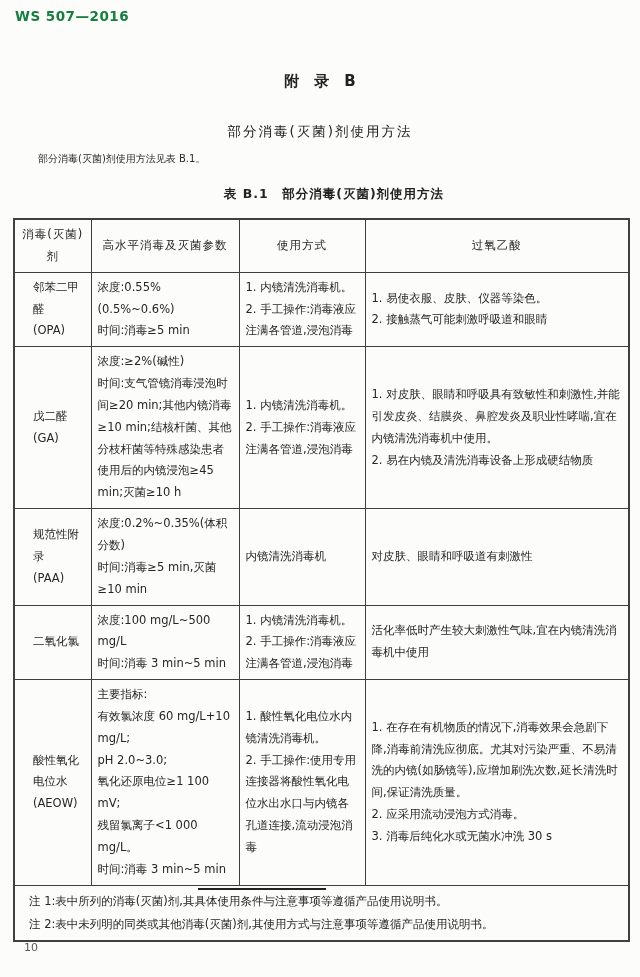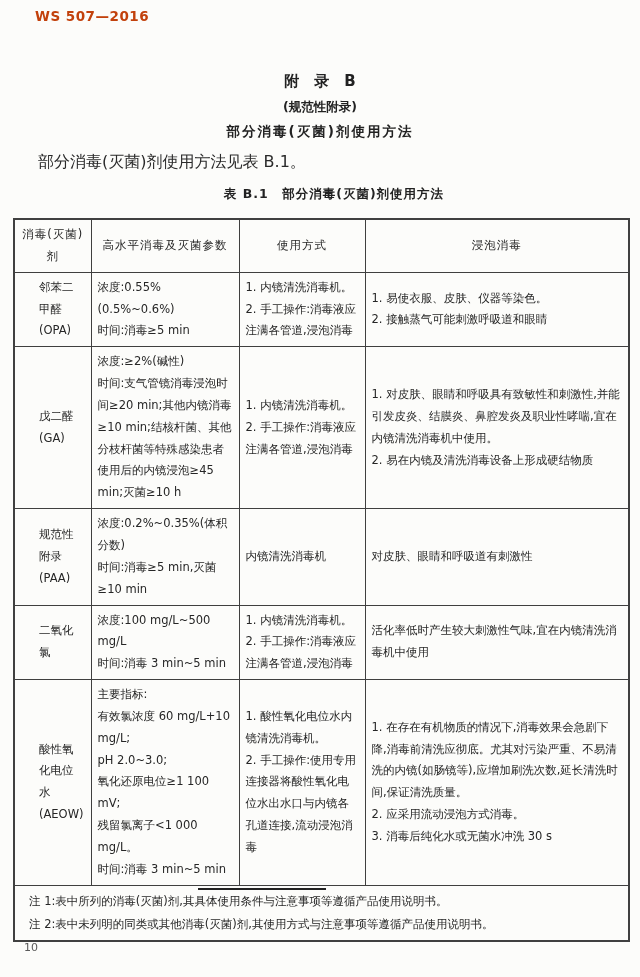--- a/index.html
+++ b/index.html
@@ -6,87 +6,86 @@
   .page{
     position:relative;
     width:640px;height:977px;
     background:#fcfcfa;
     font-family:"DejaVu Sans","Liberation Sans",sans-serif;
     color:#1f1f1f;
     overflow:hidden;
   }
   .std-no{
     position:absolute;left:15px;top:8px;
-    font-size:13.5px;font-weight:bold;letter-spacing:0.5px;color:#c2410c;margin-left:20px;
+    font-size:13.5px;font-weight:bold;letter-spacing:0.5px;color:#15803d;
   }
   .t1{position:absolute;left:0;top:72px;width:100%;text-align:center;
       font-size:15px;font-weight:bold;color:#222;}
   .t2{position:absolute;left:0;top:99px;width:100%;text-align:center;
       font-size:12.5px;font-weight:bold;color:#222;}
   .t3{position:absolute;left:0;top:123px;width:100%;text-align:center;
-      font-size:13.5px;font-weight:bold;letter-spacing:2px;color:#222;}
+      font-size:13.5px;font-weight:normal;letter-spacing:2px;color:#222;}
   .intro{position:absolute;left:38px;top:152px;width:570px;margin:0;
-      font-size:16px;color:#2a2a2a;}
+      font-size:10px;color:#2a2a2a;}
   .caption{position:absolute;left:0;top:186px;width:100%;text-align:center;
       font-size:12.5px;font-weight:bold;letter-spacing:1px;color:#222;margin-left:14px;}
   table.b1{
     position:absolute;left:13px;top:218px;
     width:615px;table-layout:fixed;border-collapse:collapse;
     border:2px solid #404040;
   }
   .b1 th,.b1 td{
     border:1px solid #3f3f3f;
     font-size:11.5px;line-height:1.9;
     vertical-align:middle;
     padding:4px 6px;
     white-space:pre-line;
     color:#262626;
   }
   .b1 thead tr{height:28px;}
   .b1 th{font-weight:normal;text-align:center;white-space:normal;letter-spacing:1px;}
   .b1 td{text-align:left;}
-  .b1 .c-agent{padding-left:24px;}
+  .b1 .c-agent{padding-left:18px;}
   tr.r1{height:70px;}
   tr.r2{height:140px;}
   tr.r3{height:80px;}
   tr.r4{height:70px;}
   tr.r5{height:190px;}
   tr.footrow{height:54px;}
   tr.footrow td{white-space:normal;padding-left:14px;line-height:2.0;}
   .rule{position:absolute;left:198px;top:888px;width:128px;height:2px;background:#222;}
   .pageno{position:absolute;left:24px;top:941px;font-size:11px;color:#5a5a5a;}
 </style>
 </head>
 <body>
 
 <div class="page">
 
   <div class="std-no">WS 507—2016</div>
 
   <div class="t1">附　录　B</div>
-  <div class="t2">(规范性附录)</div>
   <div class="t3">部分消毒(灭菌)剂使用方法</div>
 
   <p class="intro">部分消毒(灭菌)剂使用方法见表 B.1。</p>
 
   <div class="caption">表 B.1　部分消毒(灭菌)剂使用方法</div>
 
   <table class="b1">
     <colgroup>
       <col style="width:77px">
       <col style="width:148px">
       <col style="width:126px">
       <col style="width:264px">
     </colgroup>
     <thead>
       <tr>
         <th>消毒(灭菌)剂</th>
         <th>高水平消毒及灭菌参数</th>
         <th>使用方式</th>
-        <th>浸泡消毒</th>
+        <th>过氧乙酸</th>
       </tr>
     </thead>
     <tbody>
       <tr class="r1">
         <td class="c-agent">邻苯二甲醛
 (OPA)</td>
         <td class="c-params">浓度:0.55%(0.5%~0.6%)
 时间:消毒≥5 min</td>
         <td class="c-usage">1. 内镜清洗消毒机。
 2. 手工操作:消毒液应注满各管道,浸泡消毒</td>

